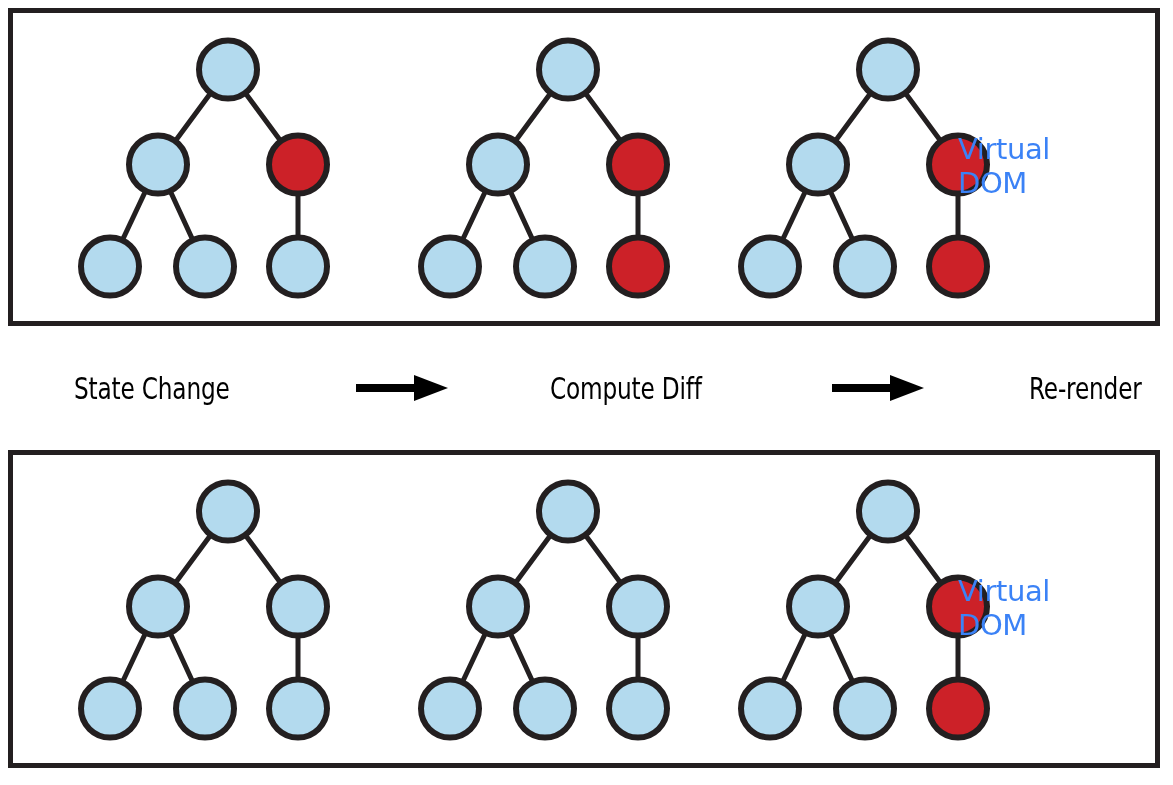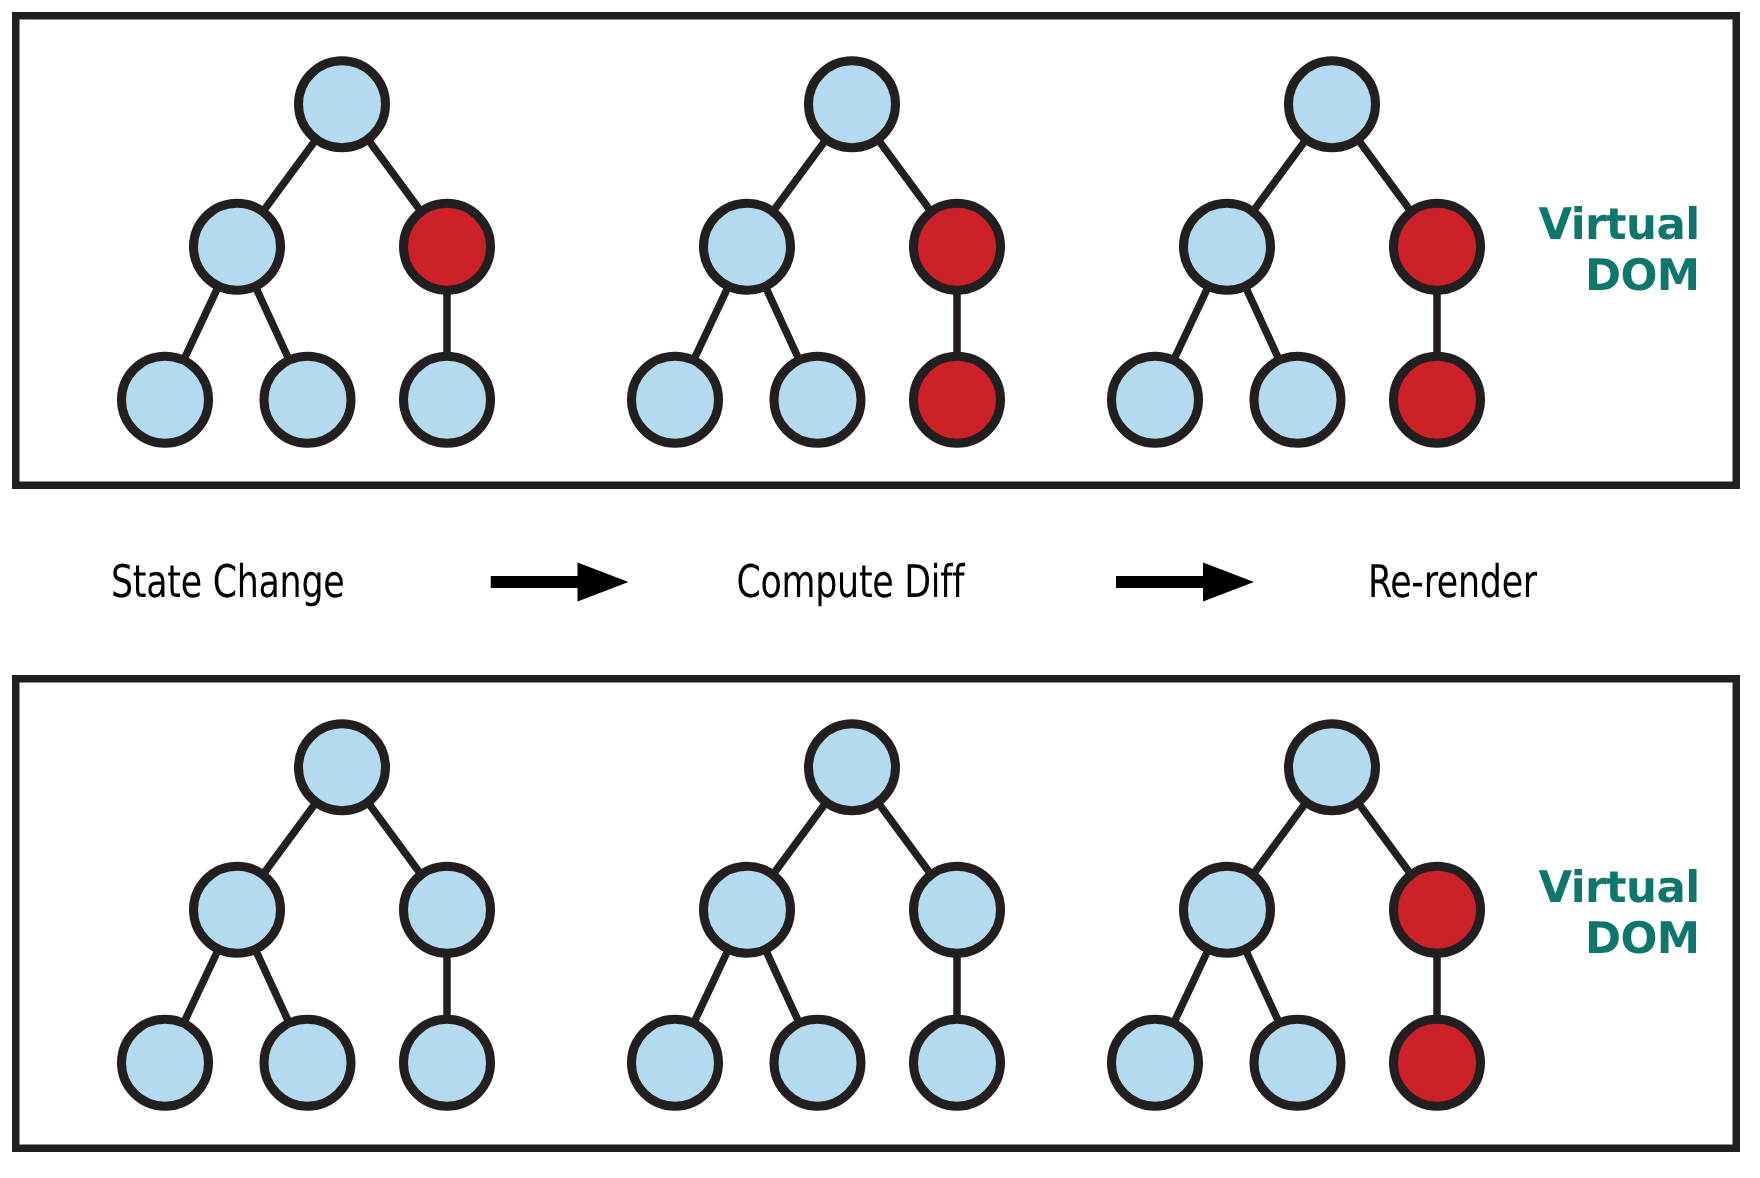--- a/index.html
+++ b/index.html
@@ -42,27 +42,27 @@
     width: 1152px;
     height: 318px;
   }
 
   
   .panel-label {
     position: absolute;
     right: 22px;
     top: 50%;
     transform: translateY(-50%);
-    text-align: right;
+    text-align: left;
     font-family: "DejaVu Sans", "Liberation Sans", sans-serif;
-    font-weight: bold;
+    font-weight: normal;
     font-size: 29px;
     line-height: 1.16;
     letter-spacing: -0.4px;
-    color: #0f766e;
+    color: #3b82f6;
     white-space: pre-line;
     width: 175px;
   }
 
   
   .tree {
     position: absolute;
     top: 50%;
     transform: translateY(-50%);
   }
@@ -83,21 +83,21 @@
 
   
   #flow-row {
     position: absolute;
     left: 8px;
     top: 326px;
     width: 1152px;
     height: 124px;
     display: flex;
     align-items: center;
-    justify-content: flex-start;
+    justify-content: space-between;
     padding-left: 66px;
     box-sizing: border-box;
   }
   .flow-label {
     font-family: "DejaVu Sans Condensed", "DejaVu Sans", "Liberation Sans", sans-serif;
     font-size: 30px;
     font-weight: 400;
     color: #000000;
     white-space: nowrap;
     letter-spacing: -0.2px;

